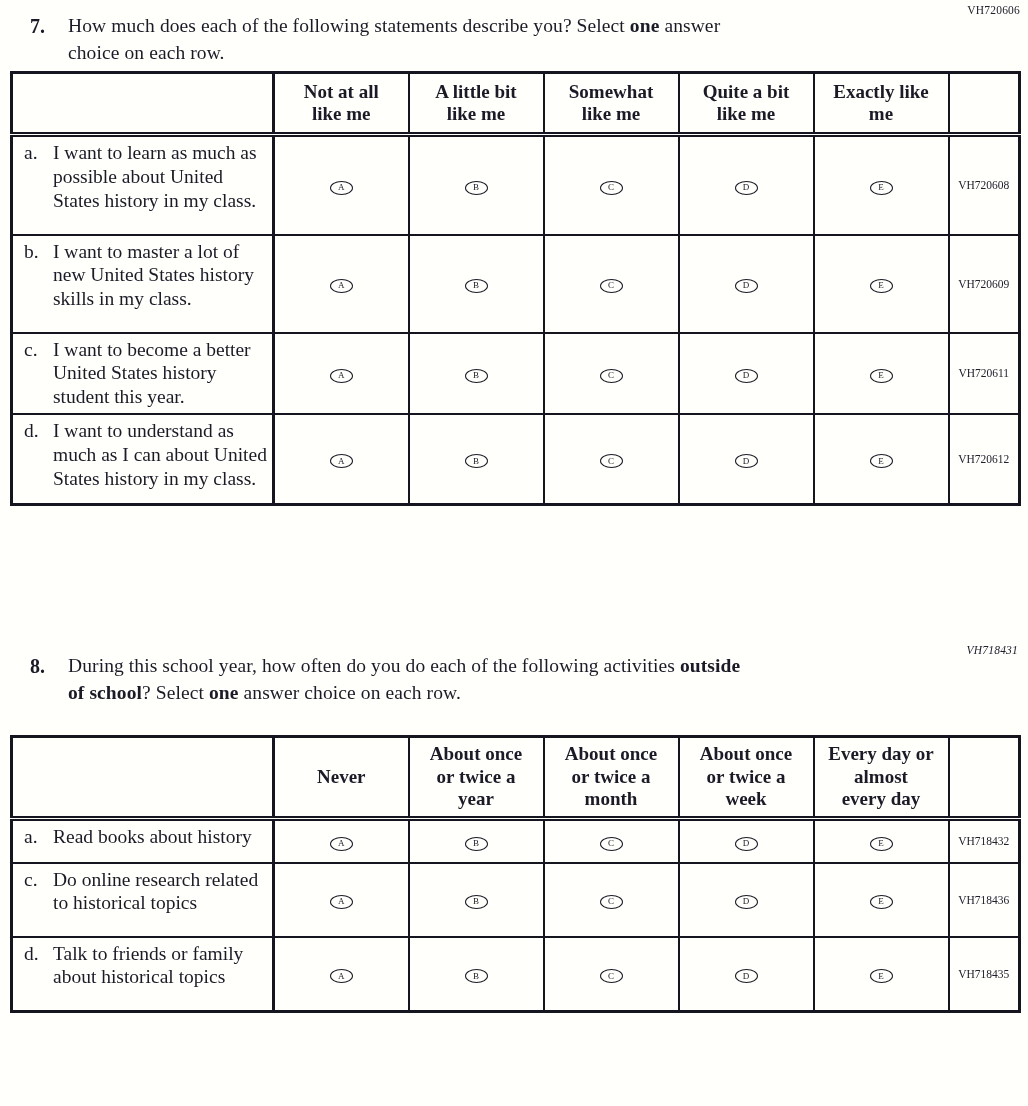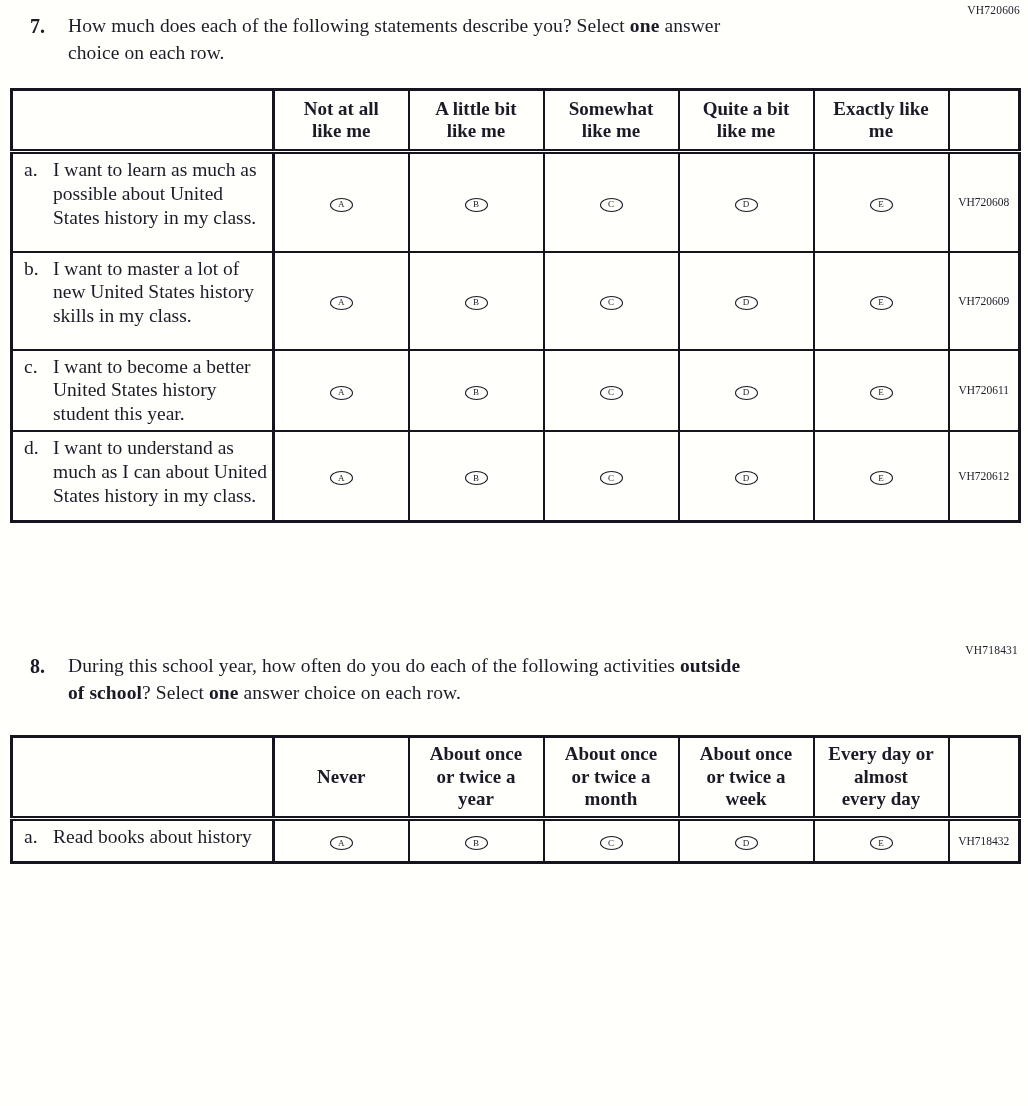--- a/index.html
+++ b/index.html
@@ -53,21 +53,21 @@
 </head>
 <body>
 
 <div class="qcode" style="top:4px; right:8px;">VH720606</div>
 
 <div class="question" style="top:13px; left:30px; width:880px;">
   <div class="qnum">7.</div>
   <div class="qtext"><span>How much does each of the following statements describe you? Select </span><b>one</b><span> answer</span><br><span>choice on each row.</span></div>
 </div>
 
-<table style="top:88px;">
+<table style="top:71px;">
   <colgroup>
     <col style="width:262px">
       <col style="width:135px">
       <col style="width:135px">
       <col style="width:135px">
       <col style="width:135px">
       <col style="width:135px">
       <col style="width:71px">
   </colgroup>
   <thead>
@@ -129,21 +129,21 @@
       <td class="bub"><span class="bubble">A</span></td>
       <td class="bub"><span class="bubble">B</span></td>
       <td class="bub"><span class="bubble">C</span></td>
       <td class="bub"><span class="bubble">D</span></td>
       <td class="bub"><span class="bubble">E</span></td>
       <td class="codecell">VH720612</td>
     </tr>
   </tbody>
 </table>
 
-<div class="qcode" style="top:644px; right:10px;">VH718431</div>
+<div class="qcode" style="top:644px; right:10px;font-style:italic;">VH718431</div>
 
 <div class="question" style="top:653px; left:30px; width:900px;">
   <div class="qnum">8.</div>
   <div class="qtext"><span>During this school year, how often do you do each of the following activities </span><b>outside</b><br><b>of school</b><span>? Select </span><b>one</b><span> answer choice on each row.</span></div>
 </div>
 
 <table style="top:735px;">
   <colgroup>
     <col style="width:262px">
       <col style="width:135px">
@@ -185,14 +185,32 @@
   <tbody>
     <tr style="height:44px;">
       <td class="stmt"><span class="rl">a.</span><span>Read books about history</span></td>
       <td class="bub"><span class="bubble">A</span></td>
       <td class="bub"><span class="bubble">B</span></td>
       <td class="bub"><span class="bubble">C</span></td>
       <td class="bub"><span class="bubble">D</span></td>
       <td class="bub"><span class="bubble">E</span></td>
       <td class="codecell">VH718432</td>
     </tr>
+    <tr style="height:74px;">
+      <td class="stmt"><span class="rl">c.</span><span>Do online research related to historical topics</span></td>
+      <td class="bub"><span class="bubble">A</span></td>
+      <td class="bub"><span class="bubble">B</span></td>
+      <td class="bub"><span class="bubble">C</span></td>
+      <td class="bub"><span class="bubble">D</span></td>
+      <td class="bub"><span class="bubble">E</span></td>
+      <td class="codecell">VH718436</td>
+    </tr>
+    <tr style="height:75px;">
+      <td class="stmt"><span class="rl">d.</span><span>Talk to friends or family about historical topics</span></td>
+      <td class="bub"><span class="bubble">A</span></td>
+      <td class="bub"><span class="bubble">B</span></td>
+      <td class="bub"><span class="bubble">C</span></td>
+      <td class="bub"><span class="bubble">D</span></td>
+      <td class="bub"><span class="bubble">E</span></td>
+      <td class="codecell">VH718435</td>
+    </tr>
   </tbody>
 </table>
 
 </body></html>

